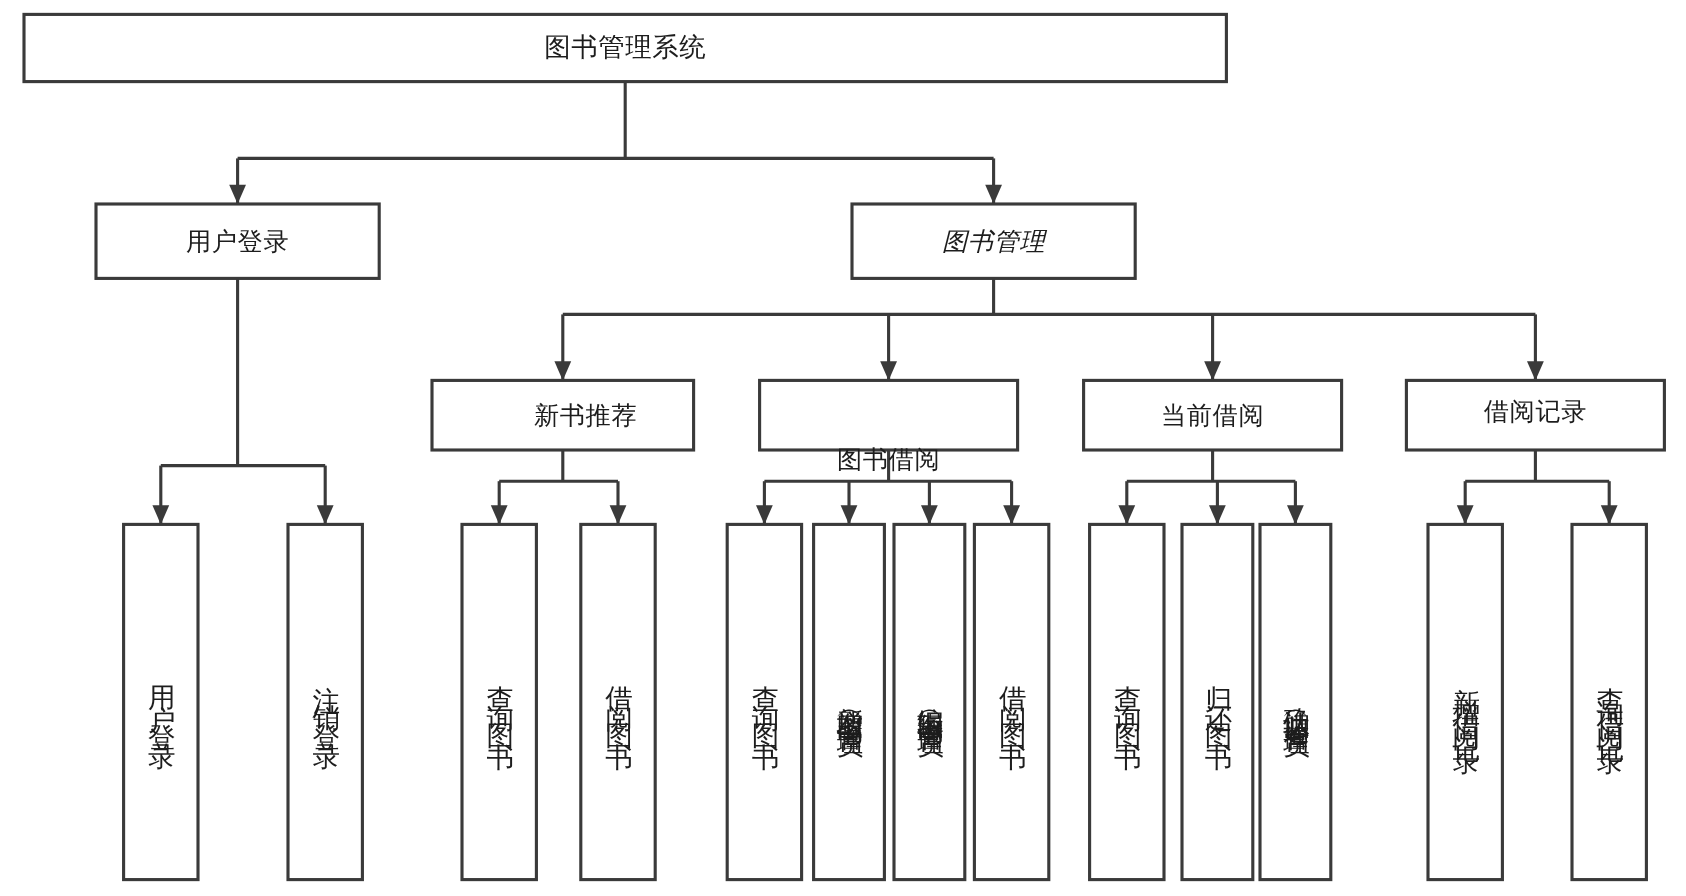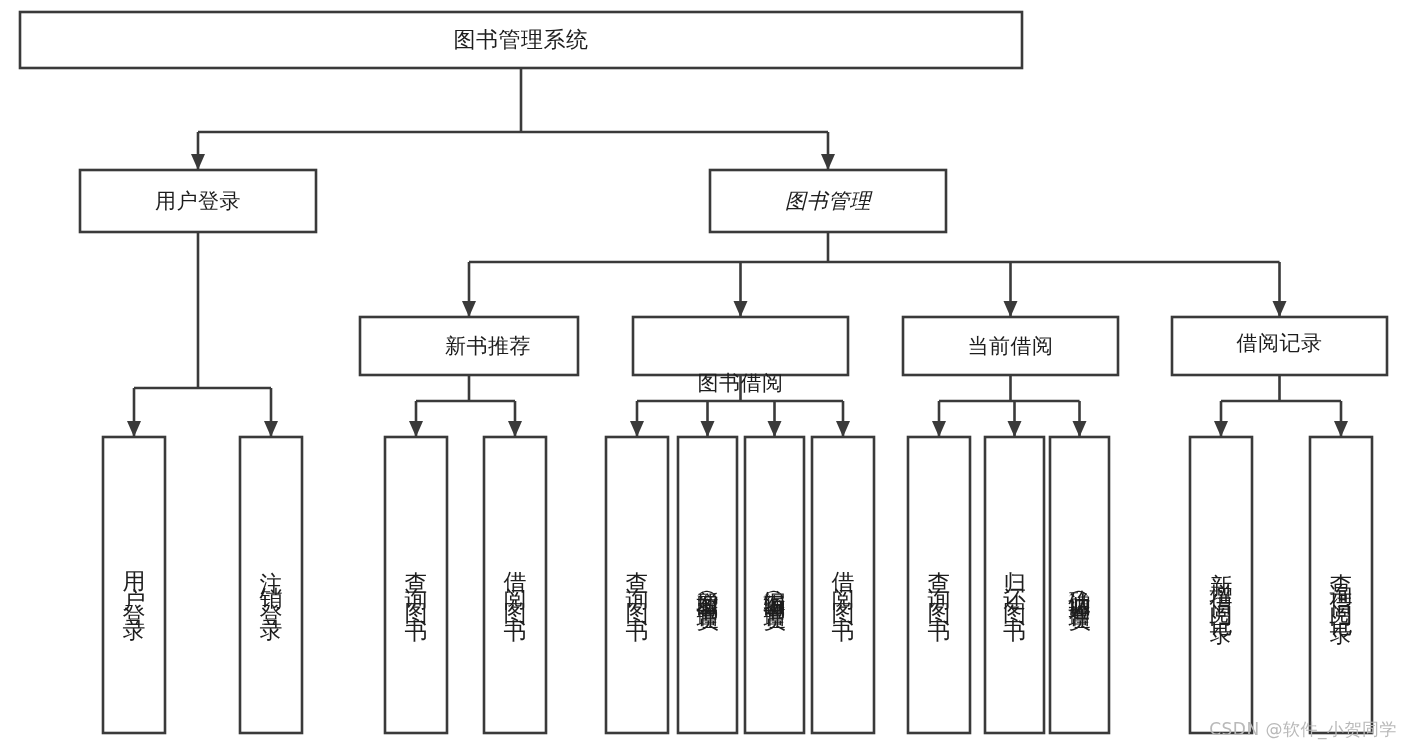--- a/index.html
+++ b/index.html
@@ -206,15 +206,14 @@
         <span style="letter-spacing: 3px;">确认归还（管理员）</span>
       </div>
       <div class="node-label-v" style="left: 1190px; top: 437px; width: 62px; height: 296px; font-size: 23px;">
         <span style="letter-spacing: 10px;">新增借阅记录</span>
       </div>
       <div class="node-label-v" style="left: 1310px; top: 437px; width: 62px; height: 296px; font-size: 23px;">
         <span style="letter-spacing: 10px;">查询借阅记录</span>
       </div>
     </div>
 
-  <div class="watermark">CSDN @软件_小贺同学</div>
 
 </div>
 
 </body></html>

